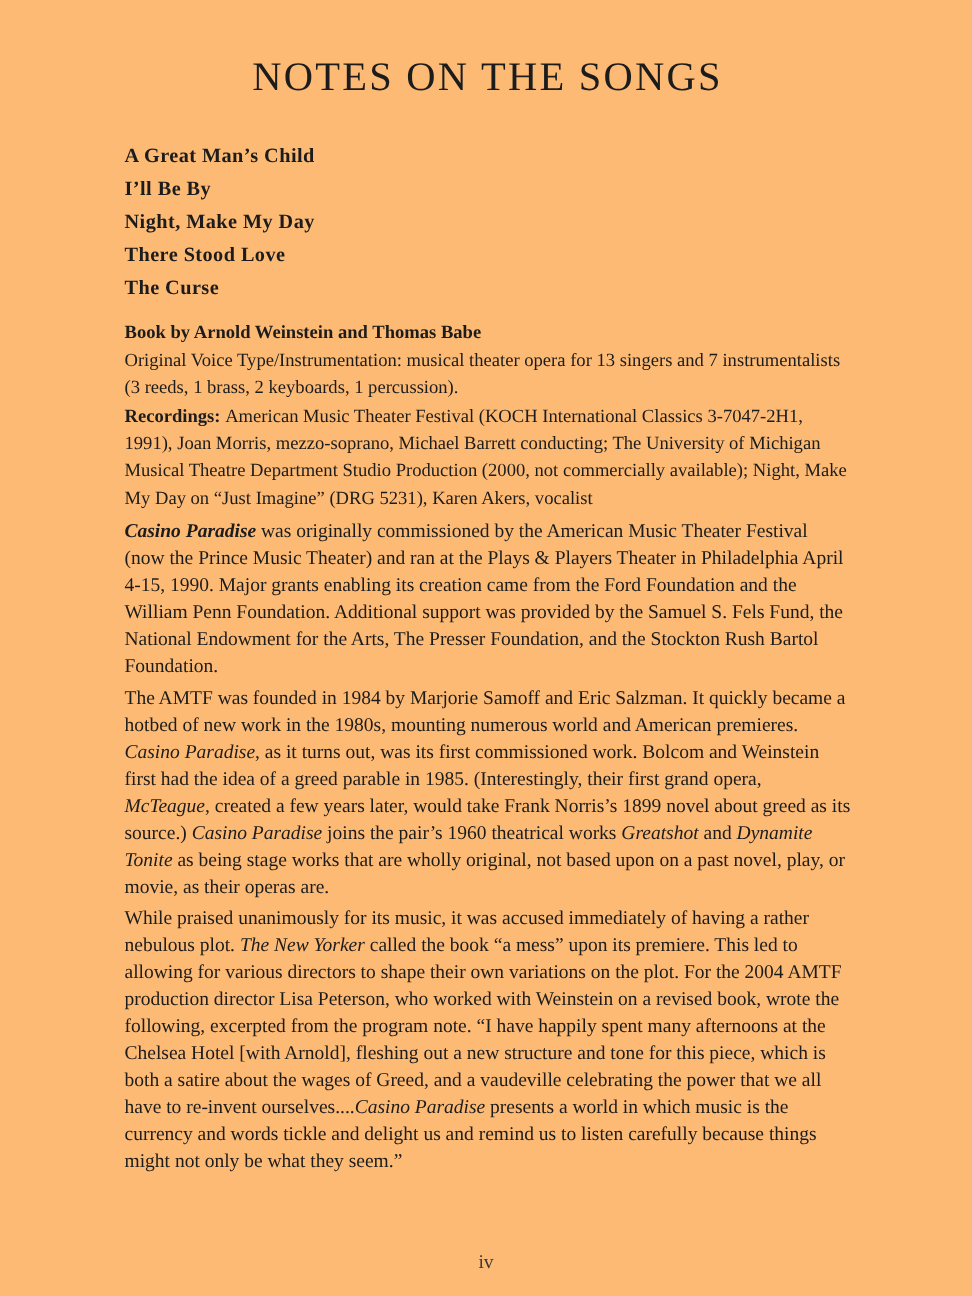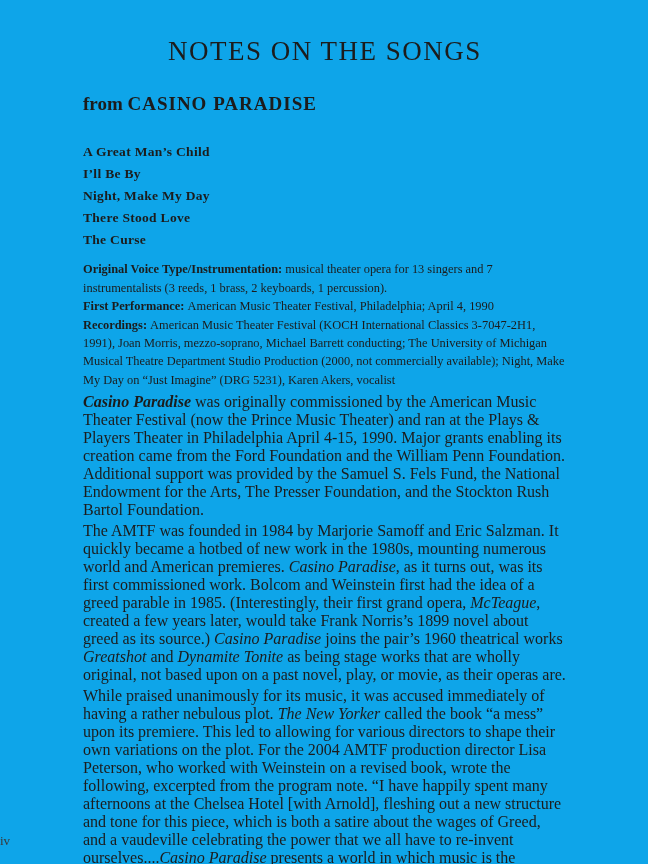--- a/index.html
+++ b/index.html
@@ -9,21 +9,21 @@
     color: #1c1c1c;
     font-family: "Liberation Serif", "DejaVu Serif", serif;
     -webkit-font-smoothing: antialiased;
   }
   .page {
     position: relative;
     width: 648px; height: 864px;
     box-sizing: border-box;
     padding: 37px 81px 0 83px;
     overflow: hidden;
-    background: #0ea5e9;
+    background: #fdba74;
   }
   .title {
     margin: 0;
     font-size: 27px;
     font-weight: 500;
     line-height: 1.05;
     text-align: center;
     letter-spacing: 1.5px;
     white-space: nowrap;
   }
@@ -43,50 +43,50 @@
   }
   .credits { margin-top: 9px; }
   .credit {
     margin: 0;
     font-size: 12.4px;
     line-height: 18.4px;
   }
   .paragraphs { margin-top: 4px; }
   .body-para {
     margin: 3px 0 0 0;
-    font-size: 16px;
+    font-size: 13px;
     line-height: 18px;
   }
   .folio {
     position: absolute;
     left: 0; right: 0; bottom: 15px;
+    text-align: center;
     font-size: 13px;
     color: #3a3a3a;
   }
 </style>
 </head>
 <body>
 
 <div class="page">
 
   <h1 class="title">NOTES ON THE SONGS</h1>
 
-  <h2 class="heading"><span>from </span><span class="work">CASINO PARADISE</span></h2>
 
   <div class="songs">
     <div class="song">A Great Man’s Child</div>
     <div class="song">I’ll Be By</div>
     <div class="song">Night, Make My Day</div>
     <div class="song">There Stood Love</div>
     <div class="song">The Curse</div>
   </div>
 
   <div class="credits">
-    <p class="credit"><span style="font-weight: 700;">Original Voice Type/Instrumentation: </span><span>musical theater opera for 13 singers and 7 instrumentalists (3 reeds, 1 brass, 2 keyboards, 1 percussion).</span></p>
-    <p class="credit"><span style="font-weight: 700;">First Performance: </span><span>American Music Theater Festival, Philadelphia; April 4, 1990</span></p>
+    <p class="credit"><span style="font-weight: 700;">Book by Arnold Weinstein and Thomas Babe</span></p>
+    <p class="credit"><span style="font-weight: 400;">Original Voice Type/Instrumentation: </span><span>musical theater opera for 13 singers and 7 instrumentalists (3 reeds, 1 brass, 2 keyboards, 1 percussion).</span></p>
     <p class="credit"><span style="font-weight: 700;">Recordings: </span><span>American Music Theater Festival (KOCH International Classics 3-7047-2H1, 1991), Joan Morris, mezzo-soprano, Michael Barrett conducting; The University of Michigan Musical Theatre Department Studio Production (2000, not commercially available); Night, Make My Day on “Just Imagine” (DRG 5231), Karen Akers, vocalist</span></p>
   </div>
 
   <div class="paragraphs">
     <p class="body-para"><span style="font-weight: 700; font-style: italic;">Casino Paradise</span><span> was originally commissioned by the American Music Theater Festival (now the Prince Music Theater) and ran at the Plays &amp; Players Theater in Philadelphia April 4-15, 1990. Major grants enabling its creation came from the Ford Foundation and the William Penn Foundation. Additional support was provided by the Samuel S. Fels Fund, the National Endowment for the Arts, The Presser Foundation, and the Stockton Rush Bartol Foundation.</span></p>
     <p class="body-para"><span>The AMTF was founded in 1984 by Marjorie Samoff and Eric Salzman. It quickly became a hotbed of new work in the 1980s, mounting numerous world and American premieres. </span><span style="font-style: italic;">Casino Paradise</span><span>, as it turns out, was its first commissioned work. Bolcom and Weinstein first had the idea of a greed parable in 1985. (Interestingly, their first grand opera, </span><span style="font-style: italic;">McTeague</span><span>, created a few years later, would take Frank Norris’s 1899 novel about greed as its source.) </span><span style="font-style: italic;">Casino Paradise</span><span> joins the pair’s 1960 theatrical works </span><span style="font-style: italic;">Greatshot</span><span> and </span><span style="font-style: italic;">Dynamite Tonite</span><span> as being stage works that are wholly original, not based upon on a past novel, play, or movie, as their operas are.</span></p>
     <p class="body-para"><span>While praised unanimously for its music, it was accused immediately of having a rather nebulous plot. </span><span style="font-style: italic;">The New Yorker</span><span> called the book “a mess” upon its premiere. This led to allowing for various directors to shape their own variations on the plot. For the 2004 AMTF production director Lisa Peterson, who worked with Weinstein on a revised book, wrote the following, excerpted from the program note. “I have happily spent many afternoons at the Chelsea Hotel [with Arnold], fleshing out a new structure and tone for this piece, which is both a satire about the wages of Greed, and a vaudeville celebrating the power that we all have to re-invent ourselves....</span><span style="font-style: italic;">Casino Paradise</span><span> presents a world in which music is the currency and words tickle and delight us and remind us to listen carefully because things might not only be what they seem.”</span></p>
   </div>
 
   <div class="folio">iv</div>

